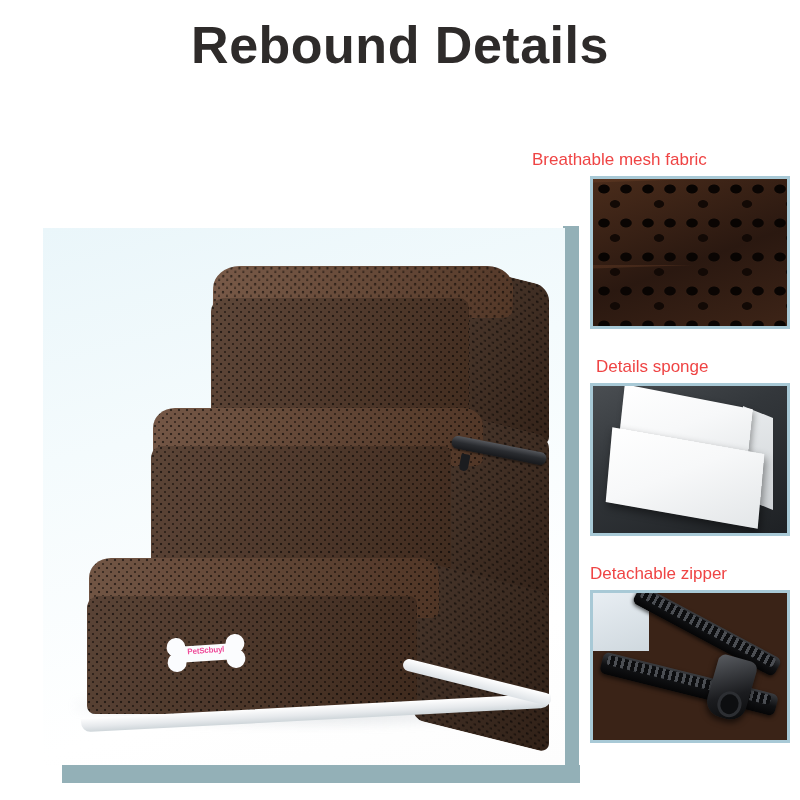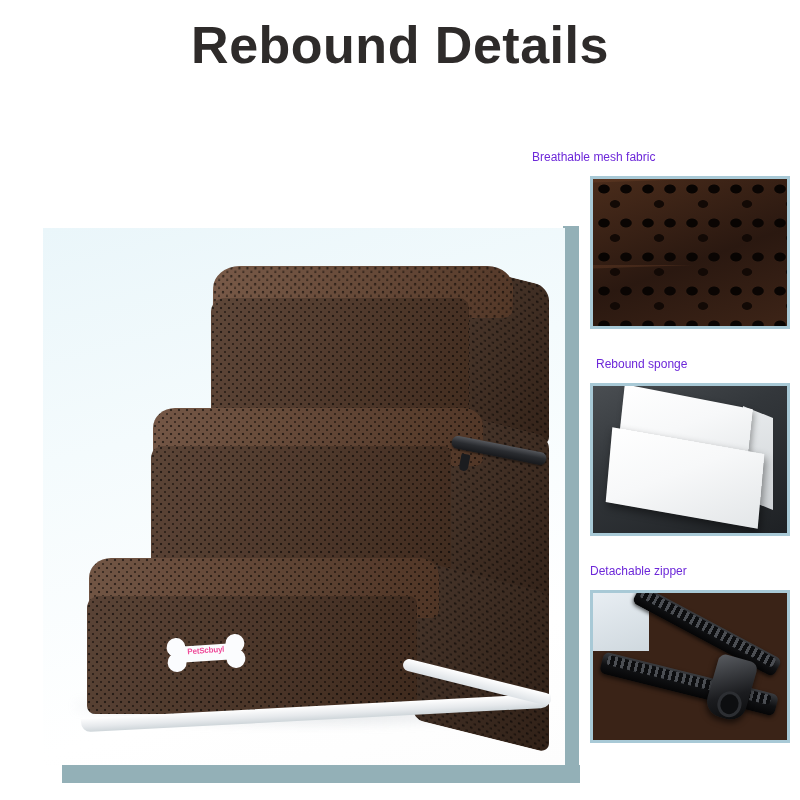--- a/index.html
+++ b/index.html
@@ -198,22 +198,22 @@
     white-space:nowrap;
   }
 
   
   .feature{
     position:absolute;
     left:590px;
     width:200px;
   }
   .feature-label{
-    font-size:12px;
-    color:#6d28d9;
+    font-size:17px;
+    color:#ef4444;
     white-space:nowrap;
     line-height:1.2;
   }
   .feature-1 .feature-label{ position:absolute; left:-58px; top:0; }
   .feature-2 .feature-label{ position:absolute; left:6px;  top:0; }
   .feature-3 .feature-label{ position:absolute; left:0px;  top:0; }
 
   .swatch{
     position:absolute;
     left:0; top:26px;
@@ -366,21 +366,21 @@
 </div>
 
 <div class="feature feature-1">
   <div class="feature-label">Breathable mesh fabric</div>
   <div class="swatch">
     <div class="swatch-mesh"></div>
   </div>
 </div>
 
 <div class="feature feature-2">
-  <div class="feature-label">Rebound sponge</div>
+  <div class="feature-label">Details sponge</div>
   <div class="swatch">
     <div class="swatch-sponge">
       <div class="block blk-edge"></div>
       <div class="block blk-a"></div>
       <div class="block blk-b"></div>
     </div>
   </div>
 </div>
 
 <div class="feature feature-3">

